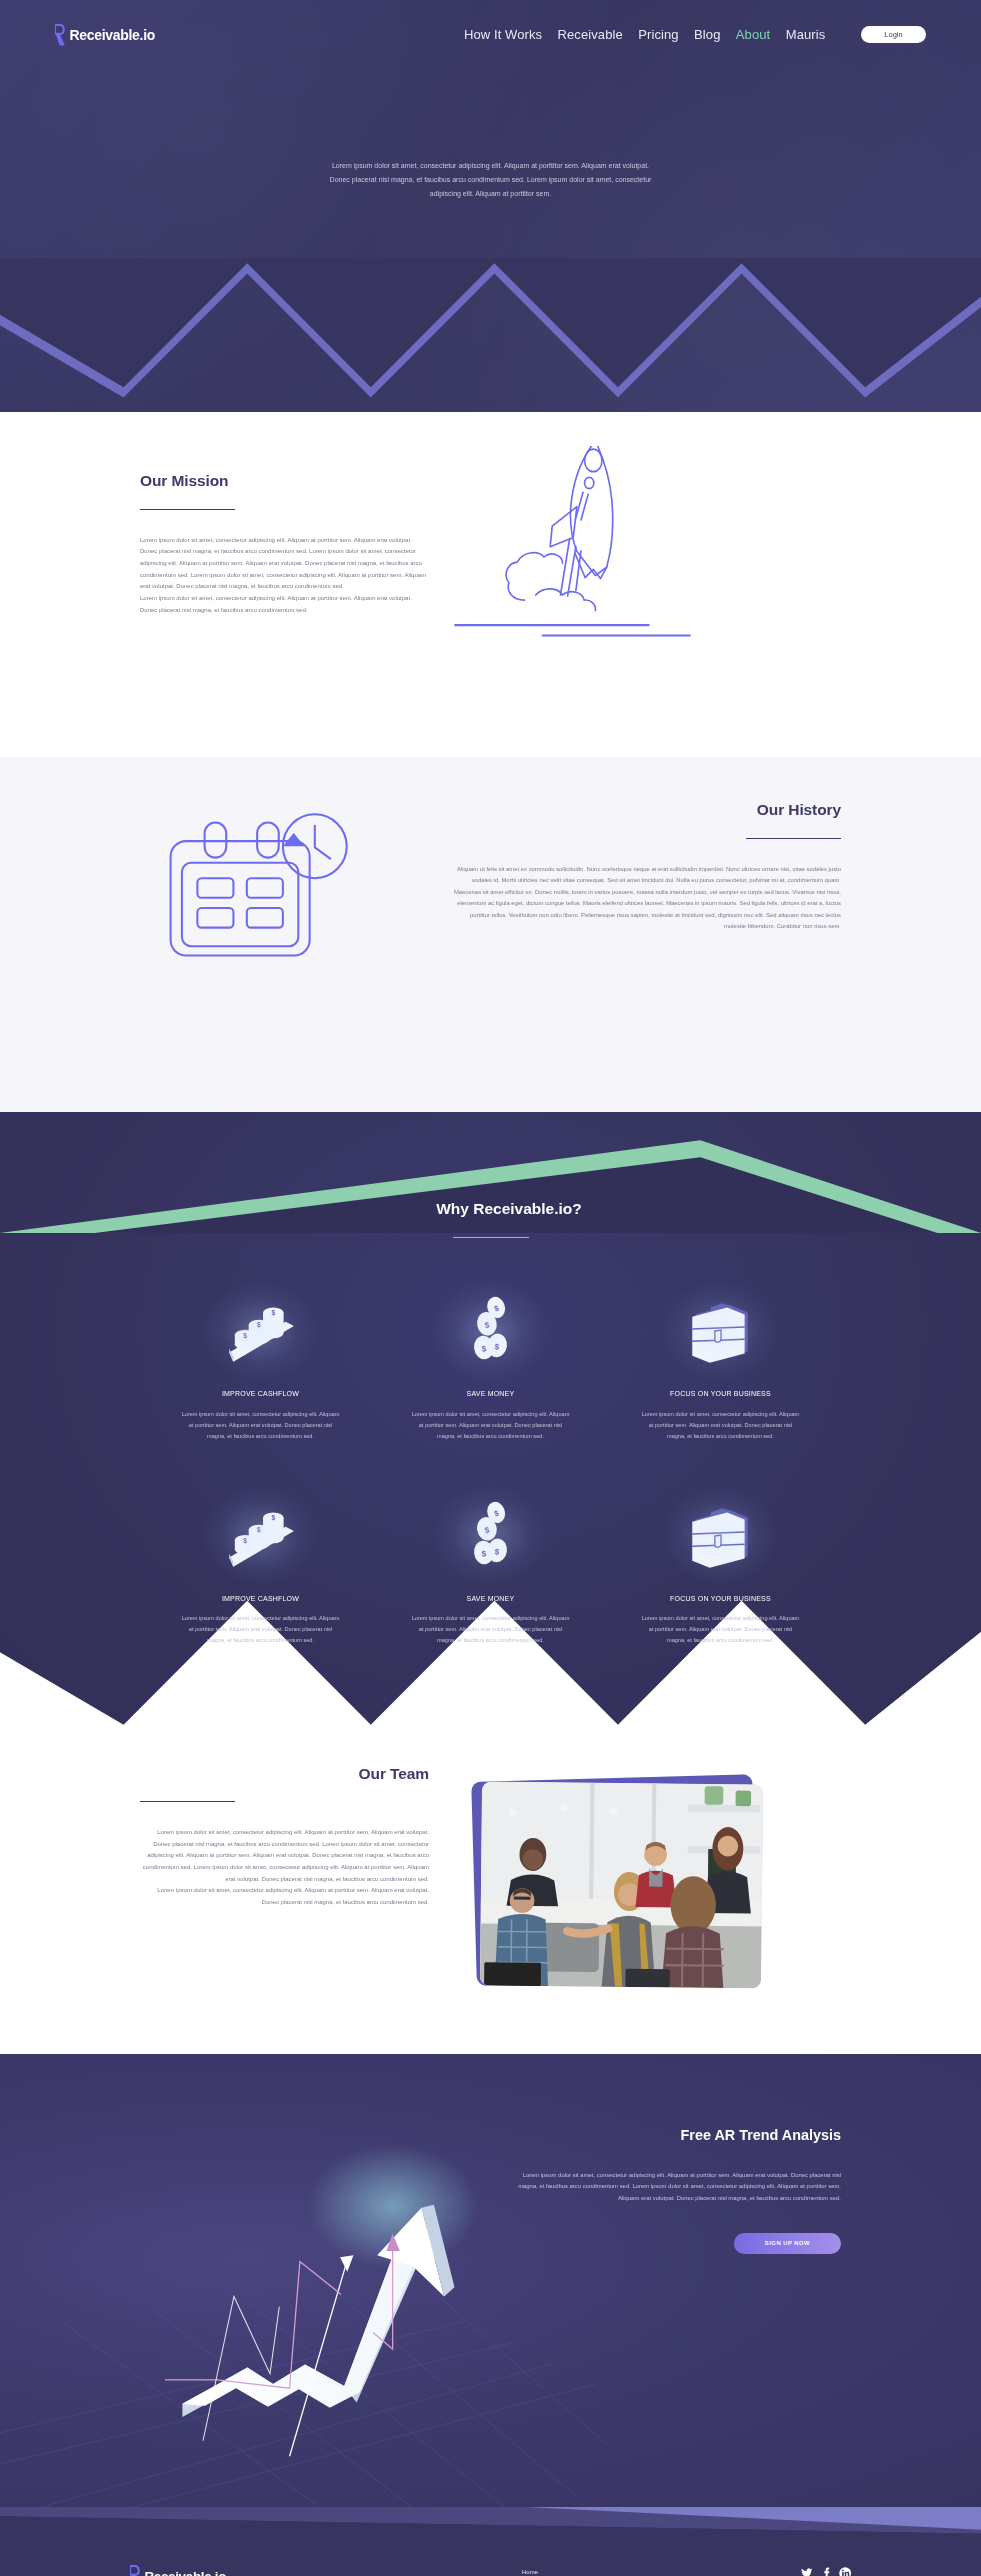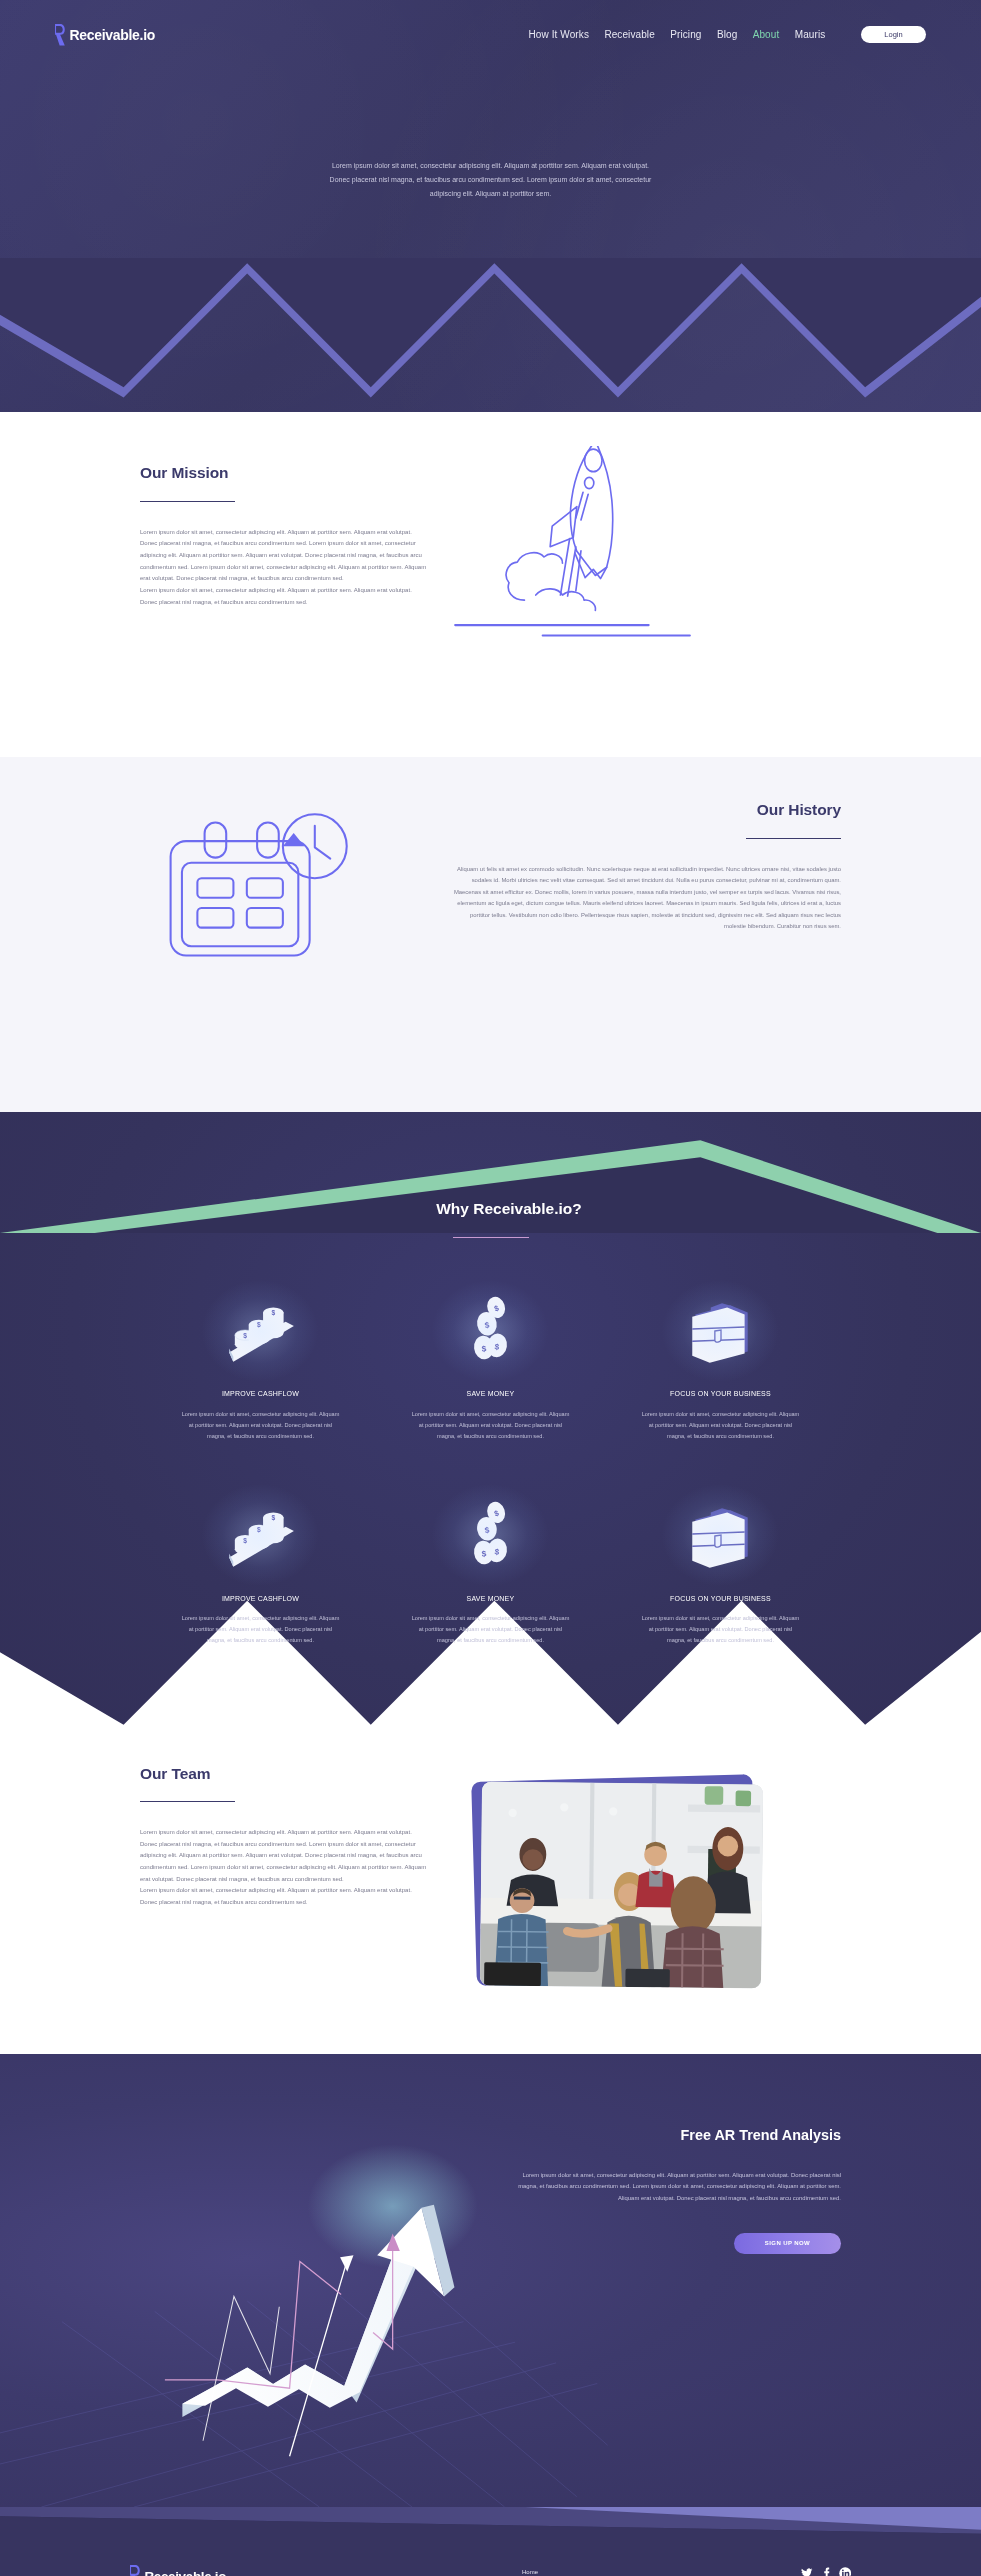--- a/index.html
+++ b/index.html
@@ -47,21 +47,21 @@
     font-family: "Liberation Sans", sans-serif;
   }
   .nav-links {
     margin-left: auto;
     display: flex;
     align-items: center;
     gap: 0px;
   }
   .nav-link {
     color: #e9e9f3;
-    font-size: 10px;
+    font-size: 13px;
     text-decoration: none;
     padding: 0 7.7px;
     letter-spacing: 0.1px;
     cursor: pointer;
     white-space: nowrap;
   }
   .nav-link.active { color: #7fd6ae; }
   .login-btn {
     margin-left: 28px;
     background: #ffffff;
@@ -106,21 +106,21 @@
     height: 345px;
     background: #ffffff;
   }
   .mission-inner {
     position: relative;
     width: 701px;
     margin: 0 auto;
     display: flex;
     padding-top: 52px;
   }
-  .col-left { width: 289px; }
+  .col-left { width: 289px; margin-top: 8px; }
   .sec-title {
     color: #3b3a6b;
     font-size: 15.5px;
     font-weight: 700;
     letter-spacing: -0.1px;
   }
   .sec-rule {
     width: 95px;
     height: 1px;
     background: #3b3a6b;
@@ -204,21 +204,21 @@
     line-height: 2.0;
   }
 
   
   .team {
     position: relative;
     width: 981px;
     height: 319px;
     background: #fff;
   }
-  .team-inner { width: 701px; margin: 0 auto; display: flex; padding-top: 30px; }
+  .team-inner { width: 701px; margin: 0 auto; display: flex; padding-top: 30px; text-align: right; }
   .team-left { width: 289px; }
   .team-right { flex: 1; position: relative; }
   .photo-shadow {
     position: absolute; left: 45px; top: 13px;
     width: 281px; height: 204px;
     background: #5b59b5;
     border-radius: 9.3px;
     transform: rotate(-1.6deg);
   }
   .photo {

